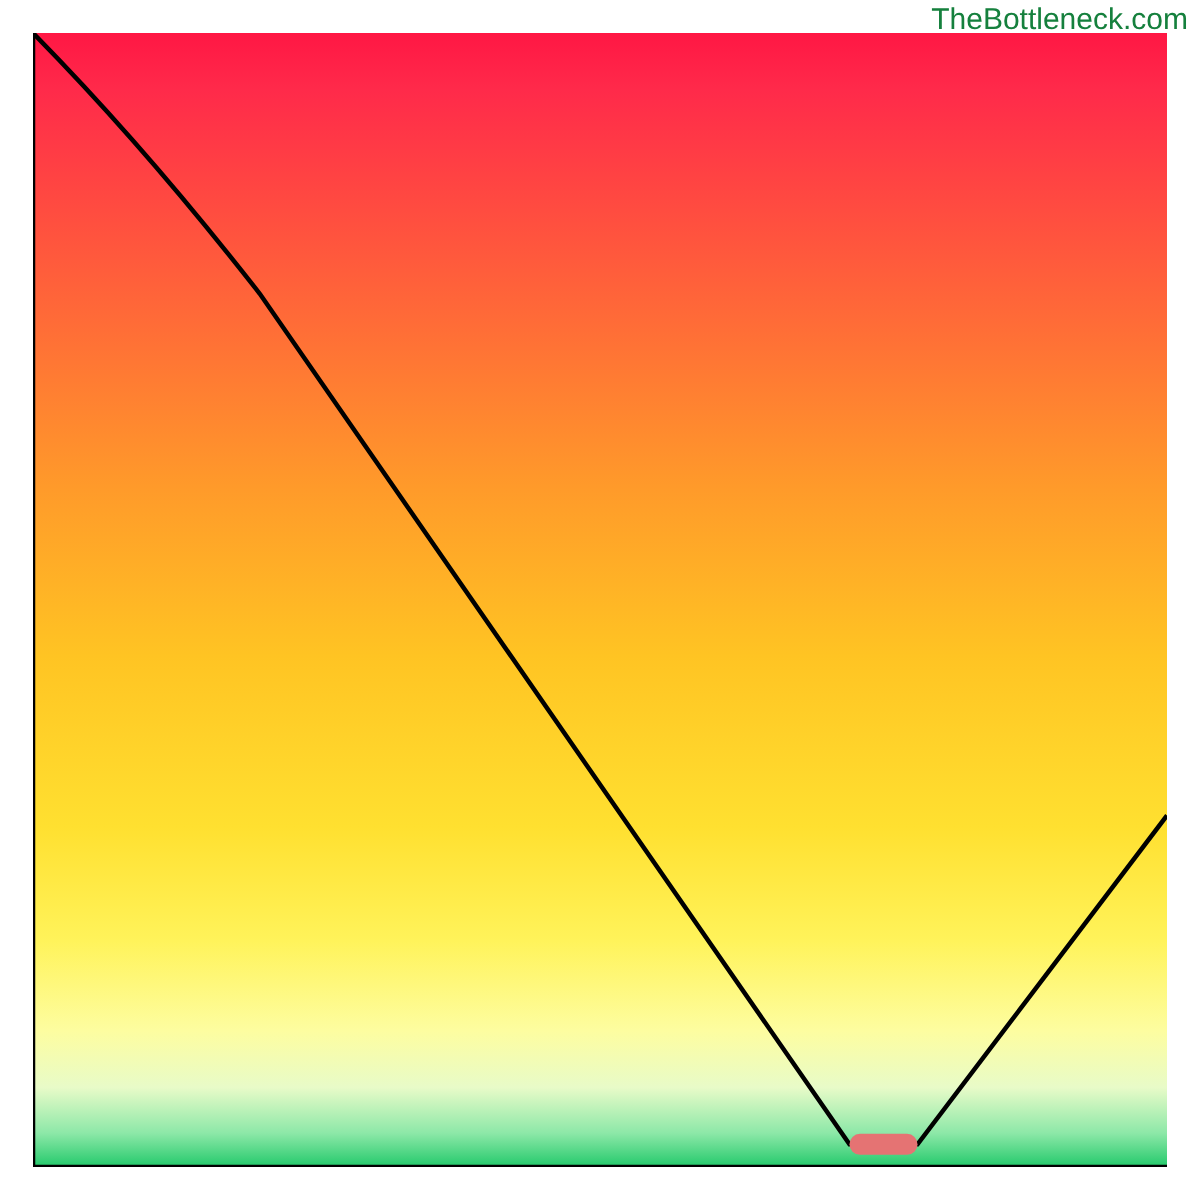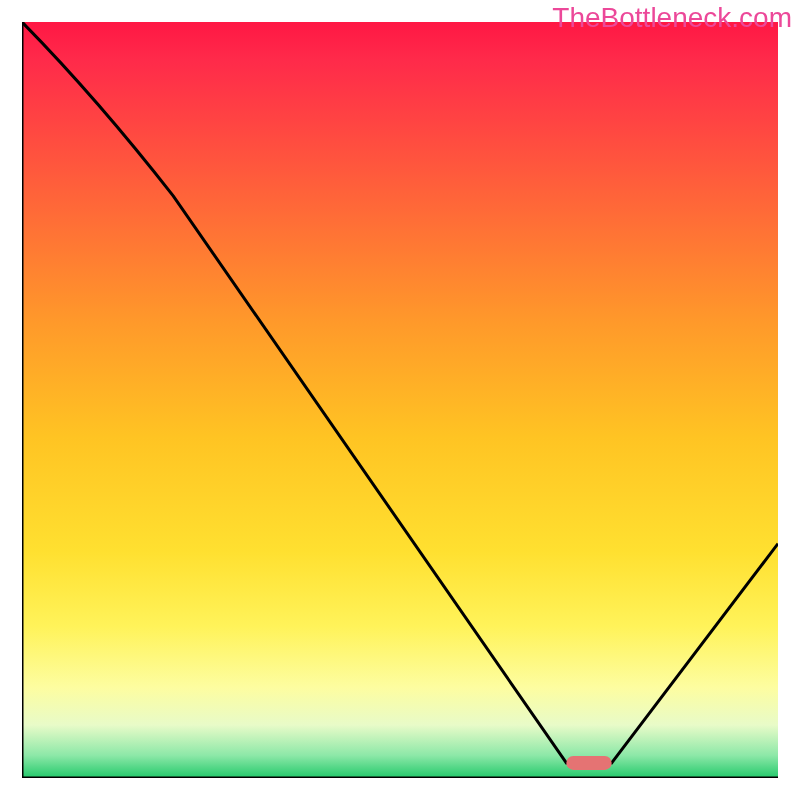--- a/index.html
+++ b/index.html
@@ -8,22 +8,22 @@
     width: 800px;
     height: 800px;
     position: relative;
     font-family: Arial, sans-serif;
     background: #fff;
   }
   .watermark {
     position: absolute;
     top: 2px;
     right: 8px;
-    font-size: 28px;
-    color: #ec4899;
+    font-size: 20px;
+    color: #15803d;
     font-weight: 500;
     z-index: 10;
   }
   .plot-area {
     position: absolute;
     left: 22px;
     top: 22px;
     width: 756px;
     height: 756px;
   }

